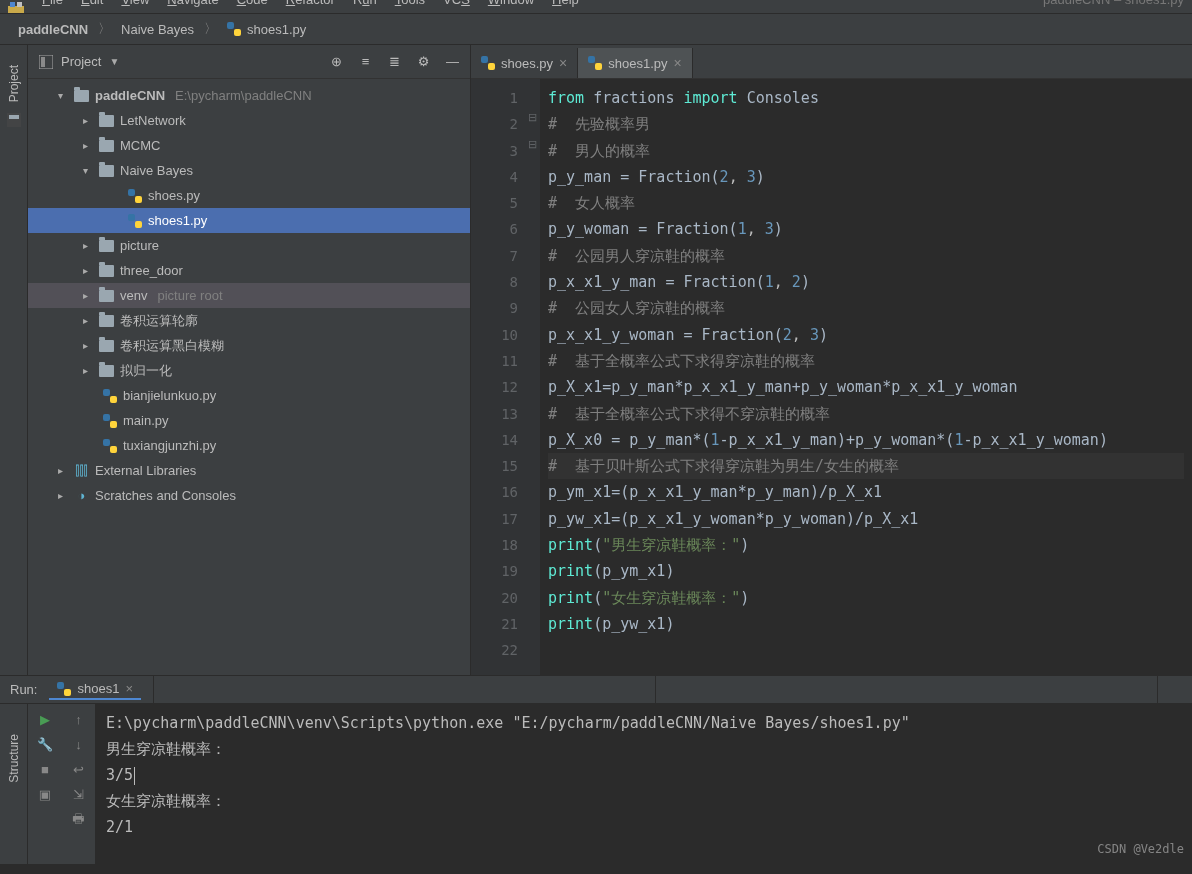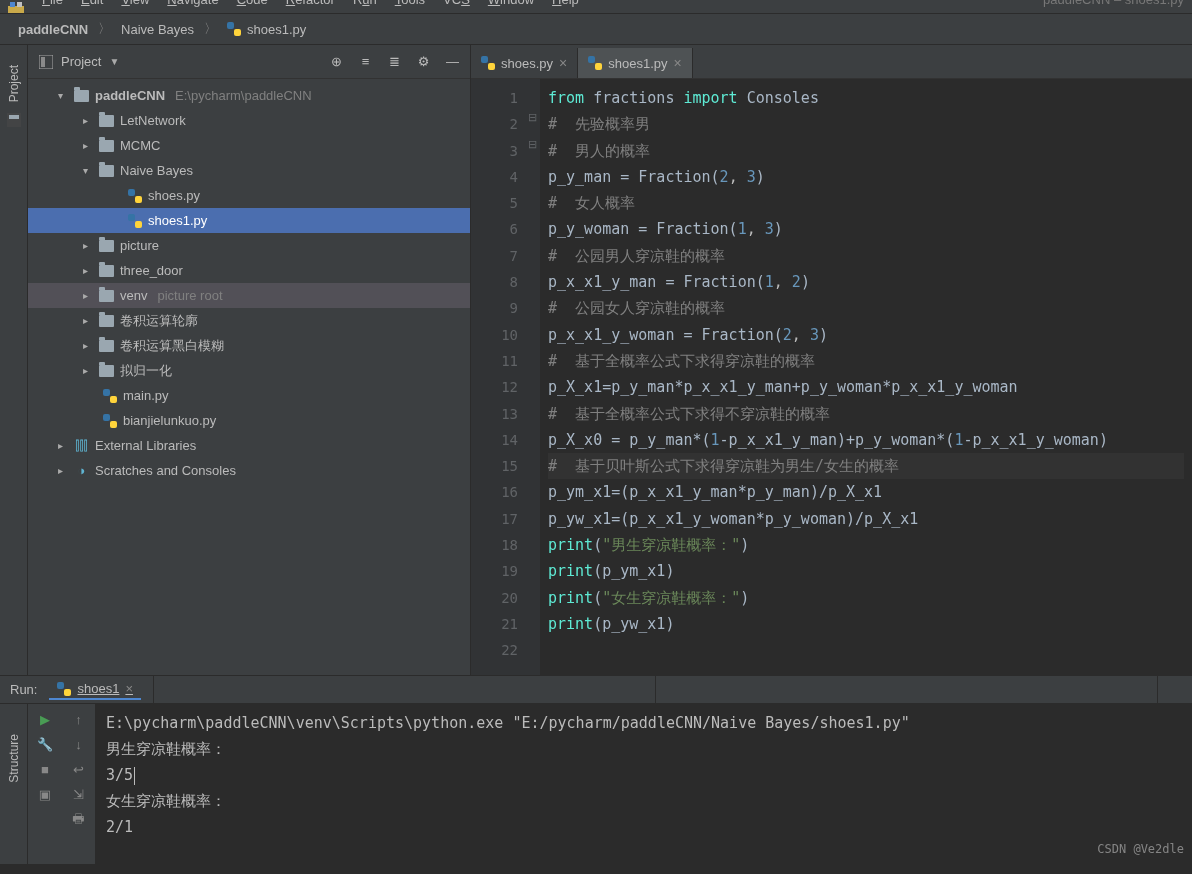--- a/index.html
+++ b/index.html
@@ -39,21 +39,21 @@
   .code { flex:1; padding:6px 8px; font-family:Consolas,monospace; font-size:15px; line-height:26.3px; color:#A9B7C6; white-space:pre; }
   .kw { color:#5eead4; }
   .num { color:#6897bb; }
   .cmt { color:#808080; }
   .str { color:#6a8759; }
   .op { color:#bbbbbb; }
   .code .hl { background:#323232; display:block; }
   .run-panel { border-top:1px solid #2b2b2b; }
   .run-header { height:28px; background:#3c3f41; display:flex; align-items:center; padding:0 10px; gap:12px; border-bottom:1px solid #2b2b2b; }
   .run-header .title { color:#bbbbbb; }
-  .run-tab { display:flex; align-items:center; gap:6px; padding:2px 8px; border-bottom:2px solid #4e87d1;text-decoration:underline; }
+  .run-tab { display:flex; align-items:center; gap:6px; padding:2px 8px; border-bottom:2px solid #4e87d1; }
   .run-header .ghost { flex:1; border-left:1px solid #2b2b2b; height:100%; }
   .run-body { display:flex; height:160px; }
   .run-sidebar { width:28px; background:#3c3f41; border-right:1px solid #2b2b2b; display:flex; flex-direction:column; align-items:center; padding-top:30px; gap:18px; }
   .run-sidebar .vlabel { writing-mode:vertical-rl; transform:rotate(180deg); font-size:12px; }
   .run-controls { width:34px; background:#3c3f41; display:flex; flex-direction:column; align-items:center; padding-top:8px; gap:10px; }
   .run-controls2 { width:34px; background:#3c3f41; display:flex; flex-direction:column; align-items:center; padding-top:8px; gap:10px; border-right:1px solid #2b2b2b; }
   .console { flex:1; background:#2b2b2b; padding:6px 10px; font-family:Consolas,monospace; font-size:15px; line-height:26px; color:#bbbbbb; white-space:pre; position:relative; }
   .watermark { position:absolute; right:8px; bottom:2px; font-size:12px; color:#aaaaaa; opacity:.7; }
   .icon-folder { display:inline-block; width:15px; height:12px; background:#9aa7b0; border-radius:1px; position:relative; }
   .icon-folder::before { content:""; position:absolute; top:-3px; left:0; width:6px; height:3px; background:#9aa7b0; border-radius:1px 1px 0 0;}
@@ -212,30 +212,39 @@
           <span class="icon-folder"></span>
           <span class="label">拟归一化</span>
         </div>
       <div class="tree-row" style="padding-left:75px">
           <span class="icon-py">
             <svg width="14" height="14">
               <rect width="7" height="7" rx="2" fill="#3573a5"></rect>
               <rect x="7" y="7" width="7" height="7" rx="2" fill="#ffd43b"></rect>
             </svg>
           </span>
+          <span class="label">bianjielunkuo.py</span>
+        </div>
+      <div class="tree-row" style="padding-left:75px">
+          <span class="icon-py">
+            <svg width="14" height="14">
+              <rect width="7" height="7" rx="2" fill="#3573a5"></rect>
+              <rect x="7" y="7" width="7" height="7" rx="2" fill="#ffd43b"></rect>
+            </svg>
+          </span>
           <span class="label">main.py</span>
         </div>
       <div class="tree-row" style="padding-left:75px">
           <span class="icon-py">
             <svg width="14" height="14">
               <rect width="7" height="7" rx="2" fill="#3573a5"></rect>
               <rect x="7" y="7" width="7" height="7" rx="2" fill="#ffd43b"></rect>
             </svg>
           </span>
-          <span class="label">bianjielunkuo.py</span>
+          <span class="label">tuxiangjunzhi.py</span>
         </div>
       <div class="tree-row" style="padding-left:30px">
           <span class="arrow">▸</span>
           <span class="icn" style="color:#5fb4d2">⫿⫿⫿</span>
           <span class="label">External Libraries</span>
         </div>
       <div class="tree-row" style="padding-left:30px">
           <span class="arrow">▸</span>
           <span class="icn" style="color:#5fb4d2">◑</span>
           <span class="label">Scratches and Consoles</span>

